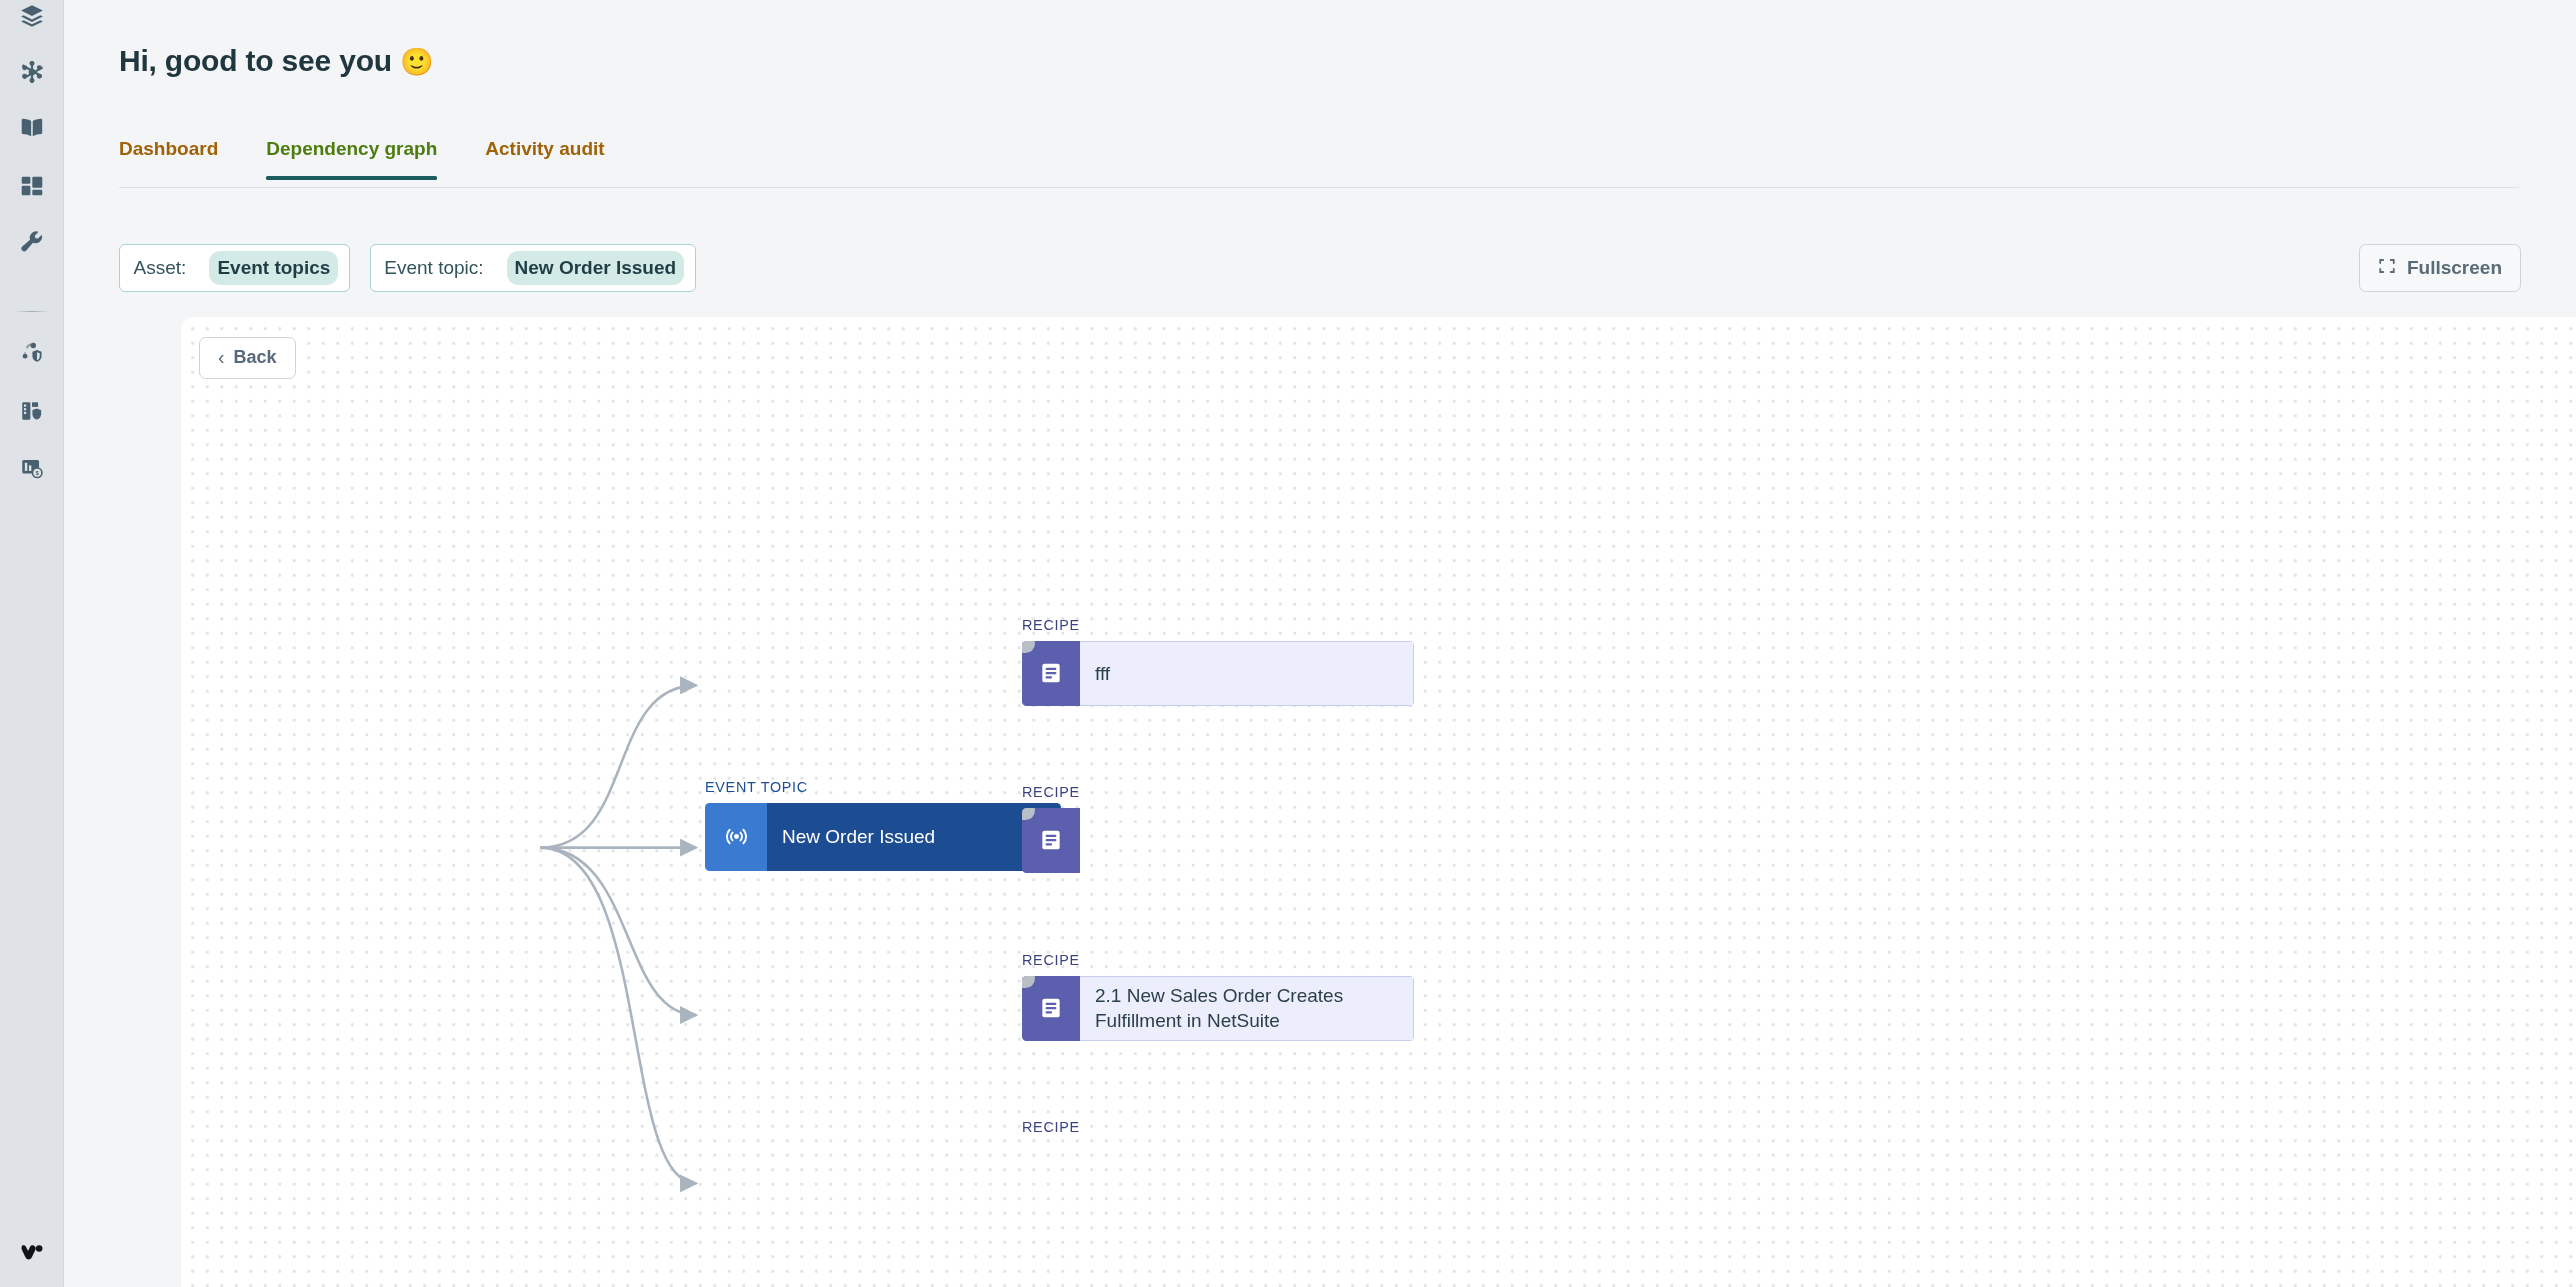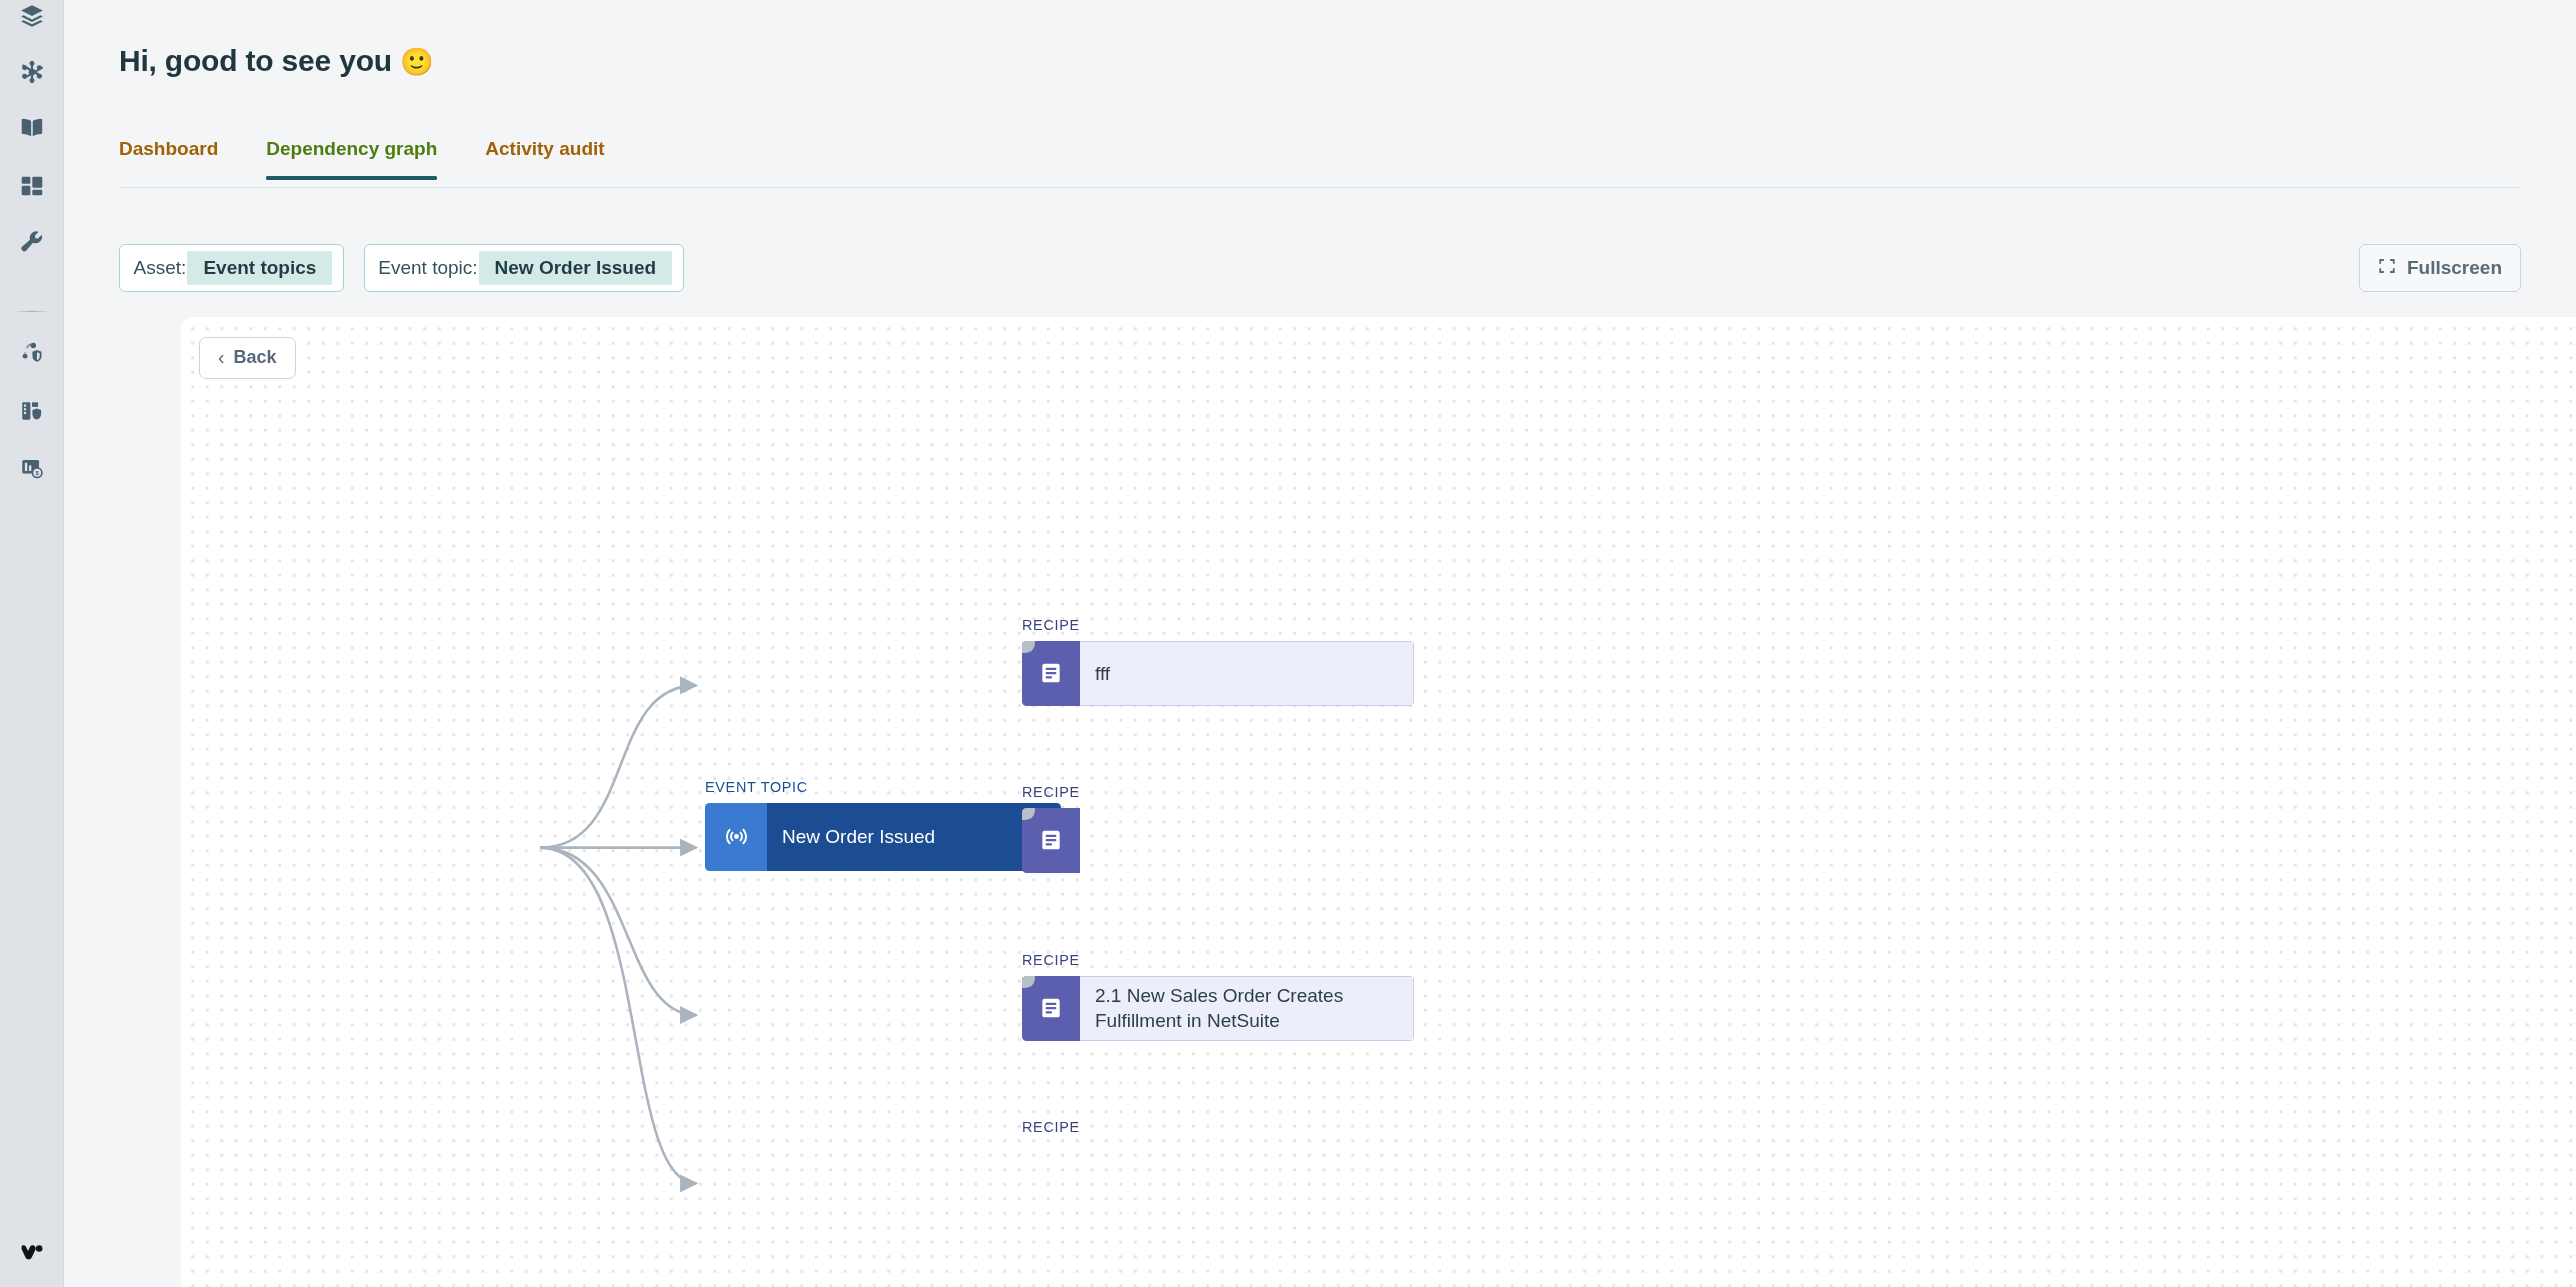--- a/index.html
+++ b/index.html
@@ -64,28 +64,28 @@
     content: ""; position: absolute; left: 0; right: 0; bottom: -1.5px;
     height: 3.8px; background: #1c5b60; border-radius: 1.5px;
   }
 
   
   #filter-bar {
     position: absolute; left: 55px; top: 244px;
     display: flex; align-items: center; gap: 19.7px;
   }
   .filter-pill {
-    display: flex; align-items: center; gap: 1px;
+    display: flex; align-items: center; gap: 23px;
     background: #ffffff; border: 1.5px solid #a8d3d0; border-radius: 6px;
     padding: 6px 10.6px 6px 13.6px; height: 48px;
   }
   .filter-label { font-size: 19px; color: #33535c; white-space: nowrap; }
   .filter-value {
     background: #d4eae7; color: #1f3d45; font-weight: 700;
-    font-size: 19px; border-radius: 1px; padding: 6px 16px; white-space: nowrap;
+    font-size: 19px; border-radius: 11px; padding: 6px 8px; white-space: nowrap;
   }
 
   #fullscreen-btn {
     position: absolute; right: 55px; top: 244px;
     display: flex; align-items: center; gap: 10.6px;
     background: #f7f8f9; border: 1.5px solid #ccd3da; border-radius: 6.8px;
     height: 48px; padding: 0 18px;
     font-size: 19px; font-weight: 700; color: #5a6b78;
     font-family: inherit; cursor: pointer; white-space: nowrap;
   }

